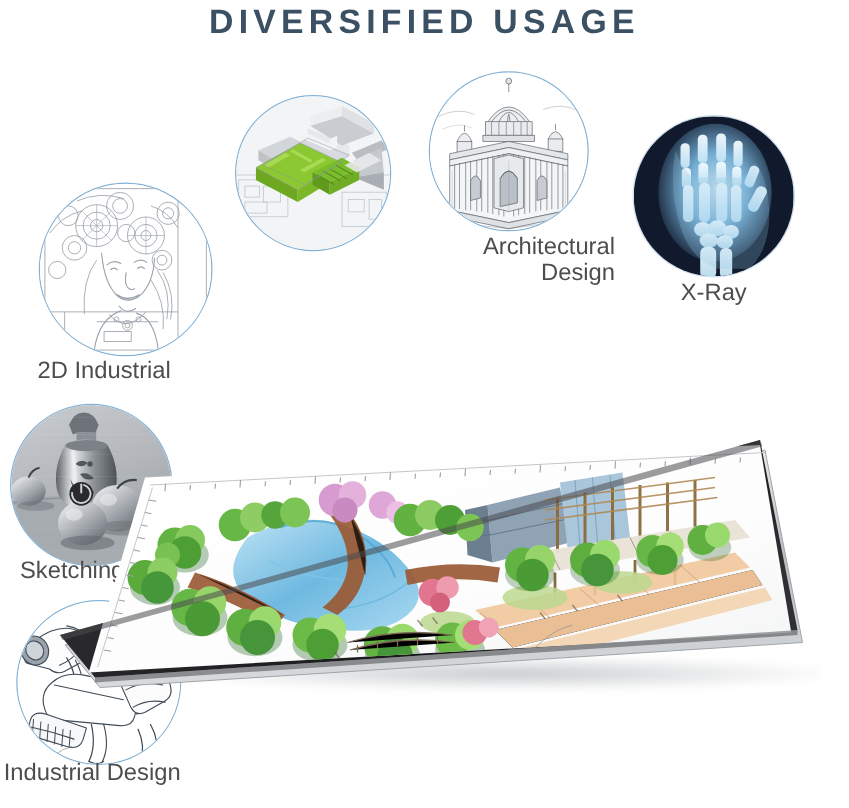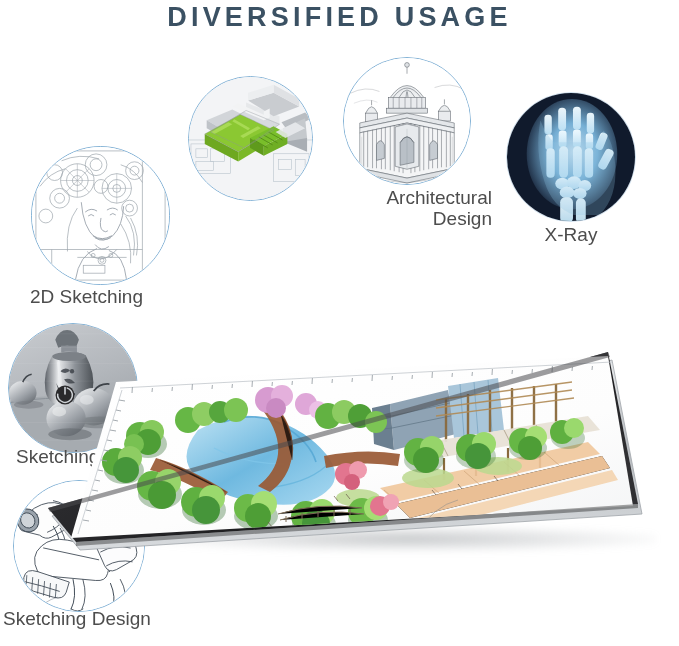--- a/index.html
+++ b/index.html
@@ -144,21 +144,21 @@
           <circle cx="62" cy="110" r="2"></circle>
             <circle cx="80" cy="110" r="2"></circle>
 
           <path d="M95 70 q12 16 8 40"></path>
           <path d="M100 72 q10 18 6 38"></path>
           <path d="M90 78 q12 18 10 40"></path>
           <path d="M46 62 q-12 16 -10 44"></path>
         </g>
       </svg>
     </div>
-    <div class="caption">2D Sketching</div>
+    <div class="caption">2D Industrial</div>
   </div>
 
   <div class="usecase" id="uc-3d">
     <div class="circ">
       <svg class="fill" viewBox="0 0 125 125">
         <rect width="125" height="125" fill="#f3f4f6"></rect>
 
         <g stroke="#b9c3cc" stroke-width="0.6" fill="none">
           <rect x="2" y="68" width="40" height="30"></rect>
           <rect x="7" y="73" width="12" height="9"></rect>
@@ -508,21 +508,21 @@
               <line x1="90" y1="44" x2="86" y2="46"></line>
             <line x1="96" y1="42" x2="94" y2="48"></line>
               <line x1="102" y1="38" x2="102" y2="45"></line>
           </g>
 
           <path d="M44 118 q-14 4 -20 14" stroke-width="0.6" opacity=".6"></path>
           <path d="M118 28 q8 -6 12 -2" stroke-width="0.6" opacity=".6"></path>
         </g>
       </svg>
     </div>
-    <div class="caption">Sketching Design</div>
+    <div class="caption">Industrial Design</div>
   </div>
 
   <div class="pad-wrap">
     <div class="pad-shadow"></div>
 
     <svg class="fill" viewBox="0 0 651 240">
       <defs>
         <linearGradient id="bezelG" x1="0" y1="0" x2="1" y2="0.5">
           <stop offset="0%" stop-color="#0f0f11"></stop>
           <stop offset="35%" stop-color="#2a2a2d"></stop>

